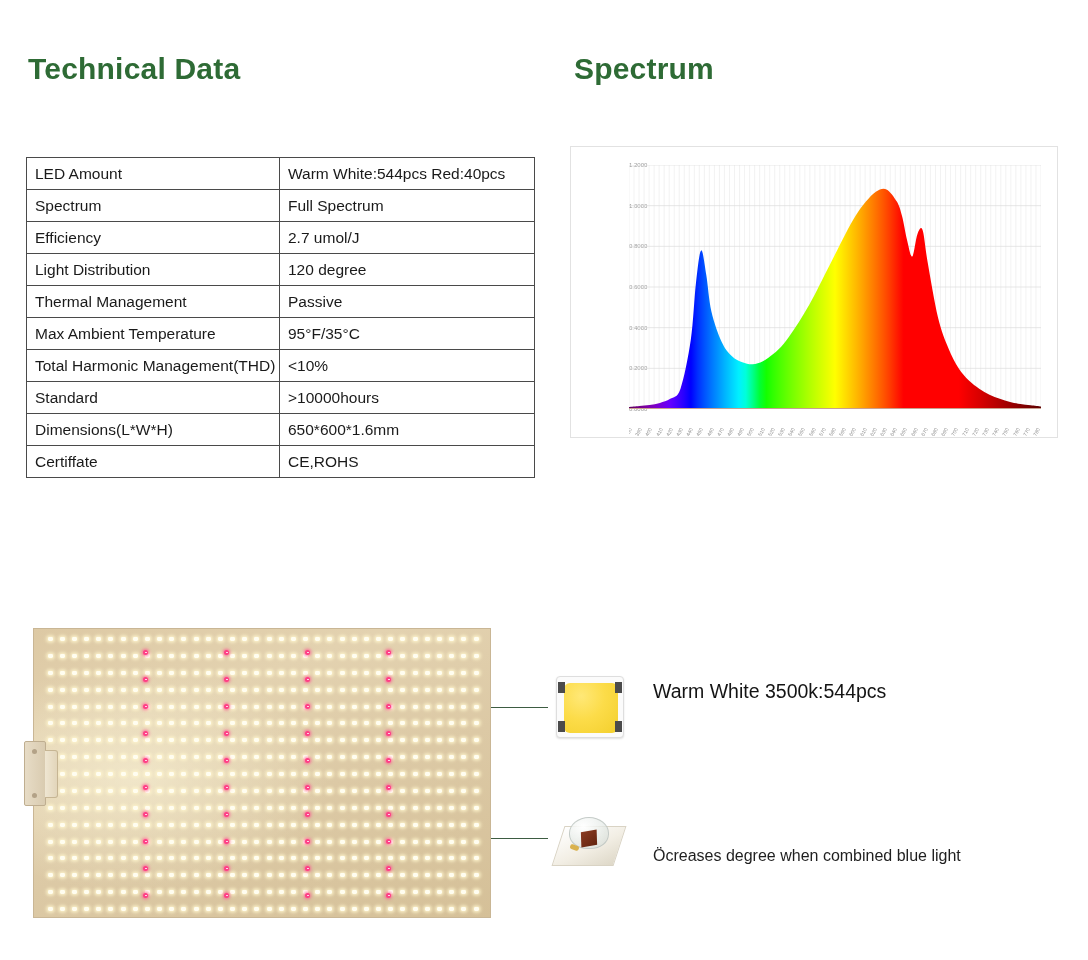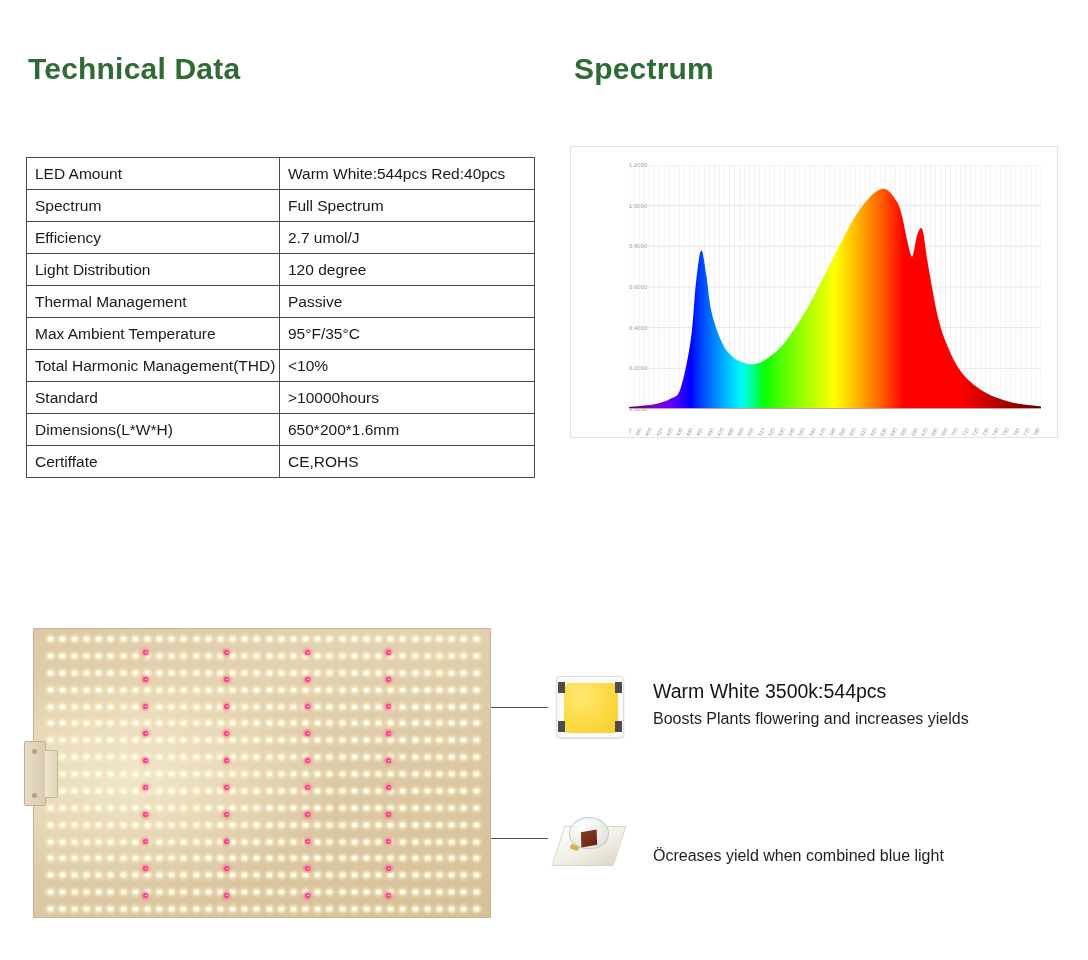--- a/index.html
+++ b/index.html
@@ -274,21 +274,21 @@
         <tr>
           <td class="k">Total Harmonic Management(THD)</td>
           <td class="v">&lt;10%</td>
         </tr>
         <tr>
           <td class="k">Standard</td>
           <td class="v">&gt;10000hours</td>
         </tr>
         <tr>
           <td class="k">Dimensions(L*W*H)</td>
-          <td class="v">650*200*1.6mm</td>
+          <td class="v">650*600*1.6mm</td>
         </tr>
         <tr>
           <td class="k">Certiffate</td>
           <td class="v">CE,ROHS</td>
         </tr>
       </tbody>
   </table>
 
   <div id="chart-frame">
     <div id="chart-inner">
@@ -1171,23 +1171,22 @@
   <div class="leader" id="leader-red" style="left:491px; top:838px; width:57px;"></div>
 
   <div class="chip-white" style="left:556px; top:676px;">
     <div class="phos"></div>
     <div class="pad p1"></div>
     <div class="pad p2"></div>
     <div class="pad p3"></div>
     <div class="pad p4"></div>
   </div>
   <div class="callout-title" style="left:653px; top:680px;">Warm White 3500k:544pcs</div>
-  <div class="callout-sub" style="left:653px; top:710px;">Boosts Plants flowering and increases yields</div>
 
   <div class="chip-red" style="left:552px; top:812px;">
     <div class="base"></div>
     <div class="dome"></div>
     <div class="die"></div>
     <div class="wire"></div>
   </div>
-  <div class="callout-sub" style="left:653px; top:847px;">Öcreases yield when combined blue light</div>
+  <div class="callout-sub" style="left:653px; top:847px;">Öcreases degree when combined blue light</div>
 
 </div>
 
 </body></html>

